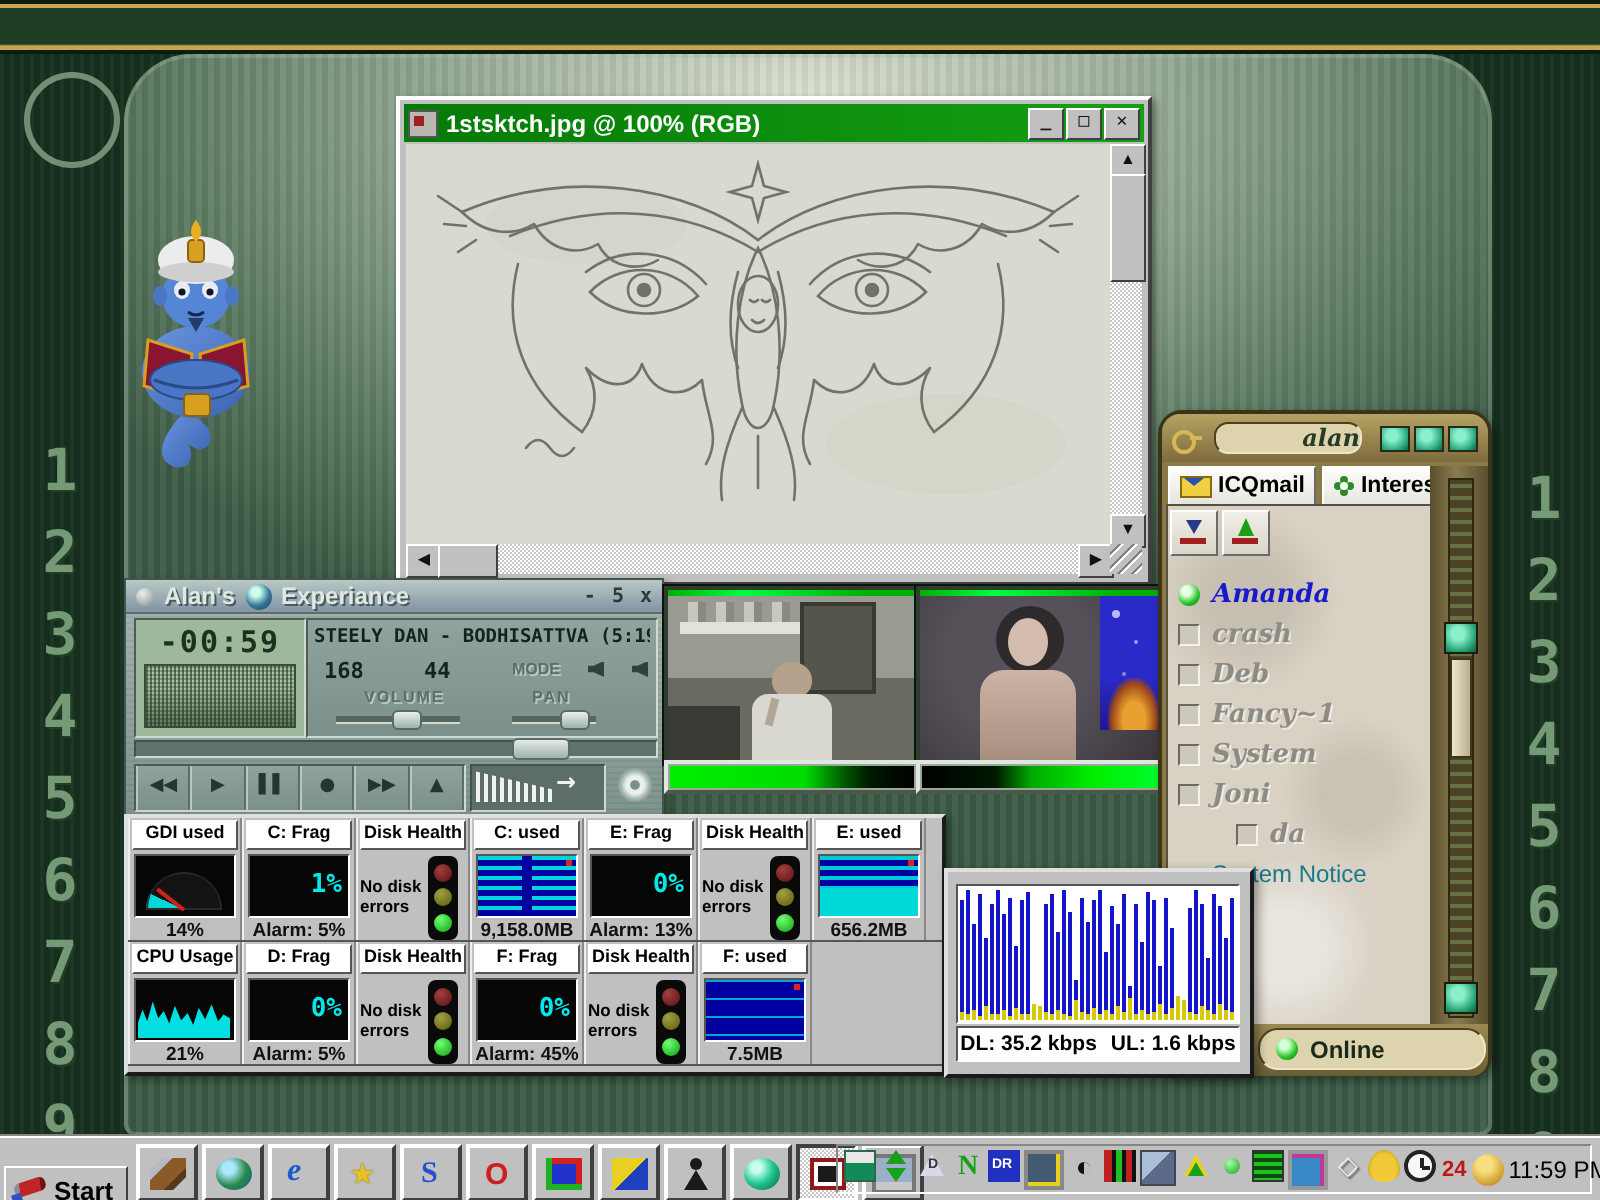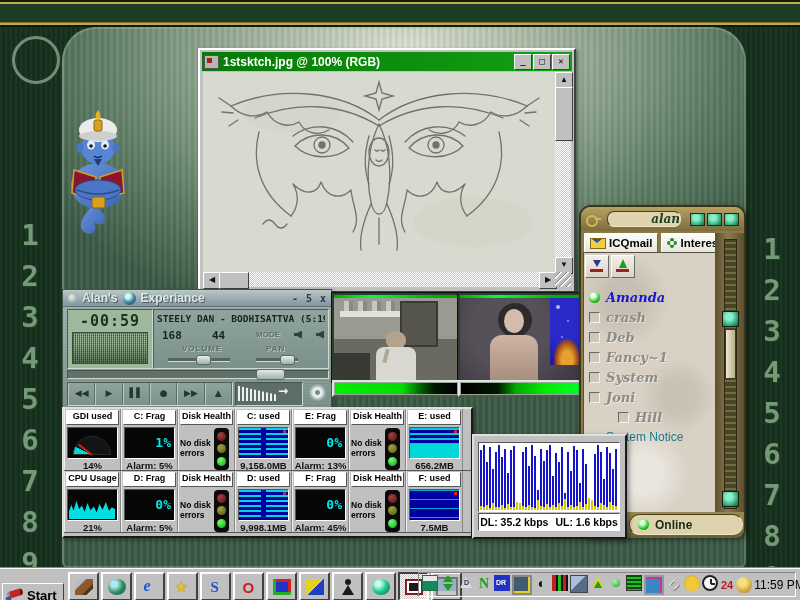--- a/index.html
+++ b/index.html
@@ -544,25 +544,20 @@
         <div class="mcell">
           <div class="mlabel">Disk Health</div>
           <div class="mhealth">
             <span class="mhtext">No disk errors</span>
             <span class="tlight">
               <i class="r"></i>
               <i class="y"></i>
               <i class="g"></i>
             </span>
           </div>
-        </div>
-        <div class="mcell">
-          <div class="mlabel">D: used</div>
-          <div class="mlcd disklcd mid"></div>
-          <div class="mval">9,998.1MB</div>
         </div>
         <div class="mcell">
           <div class="mlabel">F: Frag</div>
           <div class="mlcd">
             <span class="fragval">0%</span>
           </div>
           <div class="mval">Alarm: 45%</div>
         </div>
         <div class="mcell">
           <div class="mlabel">Disk Health</div>
@@ -725,21 +720,21 @@
           <div class="c-row offline">
             <span class="c-ic offline"></span>
             <span class="c-nm">System</span>
           </div>
           <div class="c-row offline">
             <span class="c-ic offline"></span>
             <span class="c-nm">Joni</span>
           </div>
           <div class="c-row offline partial">
             <span class="c-ic offline"></span>
-            <span class="c-nm">Hill</span>
+            <span class="c-nm">da</span>
           </div>
           <div class="c-row notice">
             <span class="c-ic notice"></span>
             <span class="c-nm">System Notice</span>
           </div>
         </div>
     </div>
     <div class="abs smbtns">
       <span class="smbtn smicon1"></span>
       <span class="smbtn smicon2"></span>

